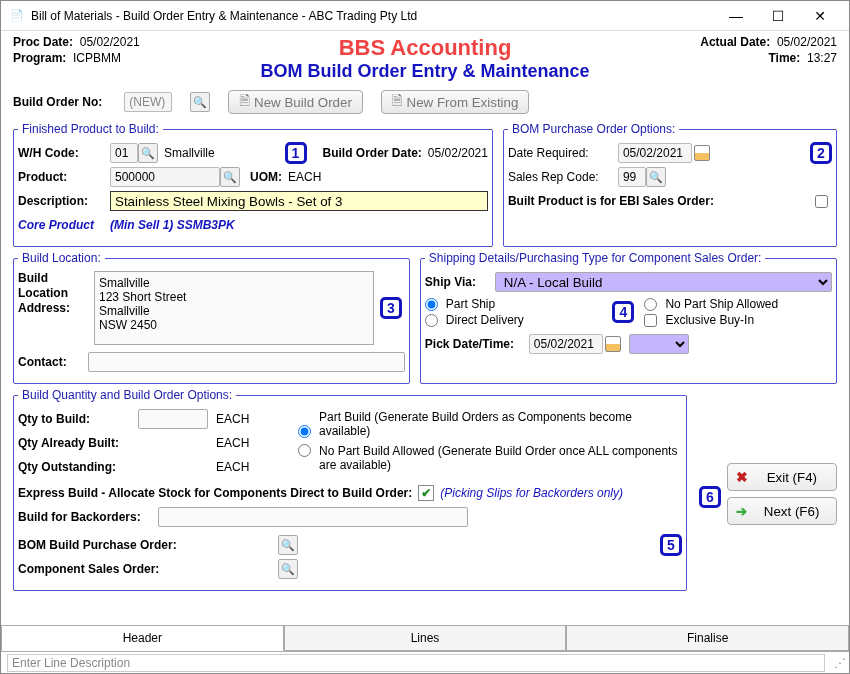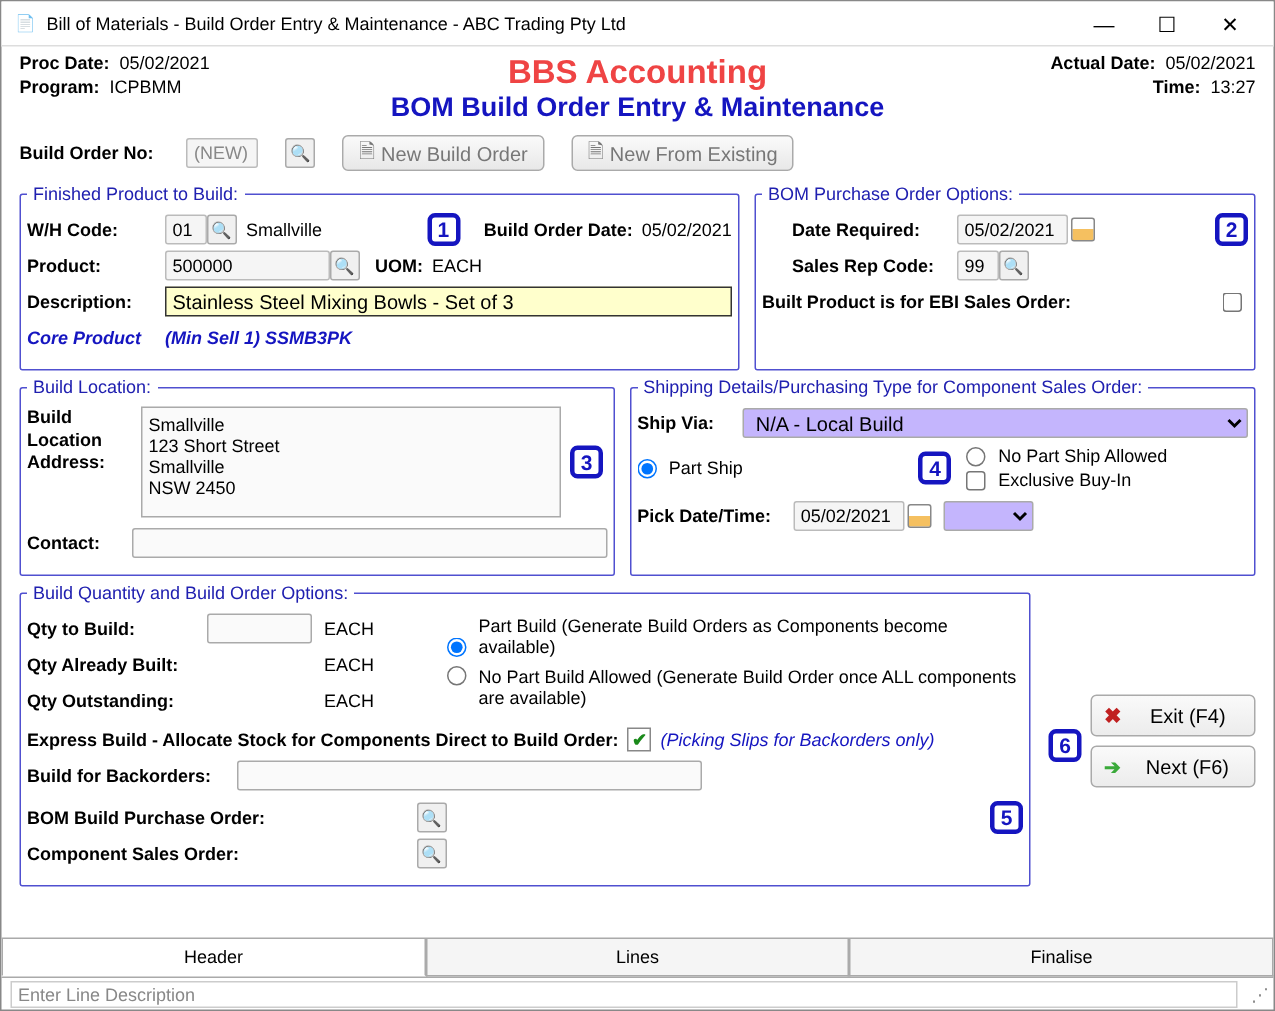--- a/index.html
+++ b/index.html
@@ -22,21 +22,21 @@
   .toolbar .lbl { font-weight: bold; margin-right: 4px; }
   .txtbox { height: 20px; border: 1px solid #aaa; background: #fafafa; padding: 0 4px; border-radius: 2px; }
   .lookup-btn { width: 20px; height: 20px; border: 1px solid #aaa; background: #f0f0f0; border-radius: 2px; display: inline-flex; align-items: center; justify-content: center; font-size: 11px; padding: 0; }
   .btn { height: 24px; border: 1px solid #aaa; background: linear-gradient(#fafafa,#e8e8e8); border-radius: 4px; padding: 0 10px; display: inline-flex; align-items: center; gap: 4px; color: #777; }
   .content { flex: 1; padding: 4px 12px; display: flex; flex-direction: column; gap: 4px; }
   fieldset { border: 1px solid #5050d0; border-radius: 2px; padding: 6px 4px 8px; margin: 0; position: relative; }
   legend { color: #2020b0; font-size: 12px; padding: 0 4px; }
   .row2 { display: flex; gap: 10px; }
   .fld-row { display: flex; align-items: center; min-height: 22px; margin-bottom: 2px; }
   .fld-lbl { width: 92px; font-weight: bold; }
-  .fld-lbl2 { width: 110px; font-weight: bold; margin-left: 20px; }
+  .fld-lbl2 { width: 110px; font-weight: normal; }
   .readonly-input { background: #f5f5f5; border: 1px solid #bbb; height: 20px; padding: 0 4px; border-radius: 2px; display: inline-flex; align-items: center; }
   .edit-input { background: #ffffcc; border: 1px solid #333; height: 20px; padding: 0 4px; }
   .textarea-box { width: 280px; height: 74px; border: 1px solid #aaa; background: #fafafa; padding: 4px; font-family: Arial; font-size: 12px; resize: none; }
   .callout { display:inline-flex; align-items:center; justify-content:center; width:22px; height:22px; border:3px solid #1515c0; border-radius:5px; color:#1515c0; font-weight:bold; font-size:14px; background:#fff; }
   .select-box { height: 20px; border: 1px solid #aaa; background: #c4b5fd; padding: 0 4px; border-radius: 2px; }
   .radio-row { display: flex; align-items: center; gap: 4px; margin: 2px 0; }
   .ital { font-style: italic; color: #1515c0; font-weight: bold; }
   .ital2 { font-style: italic; color: #1515c0; }
   .tabbar { display: flex; height: 26px; border-top: 1px solid #aaa; }
   .tab { flex: 1; border: 1px solid #aaa; border-top: none; display:flex; align-items:center; justify-content:center; background:#f5f5f5; }
@@ -172,20 +172,24 @@
           <select class="select-box" style="flex:1">
             <option>N/A - Local Build</option>
           </select>
         </div>
         <div style="display:flex; align-items:center">
           <div style="flex:1">
             <div class="radio-row">
                 <input type="radio" name="shiptype" checked="" style="">
                 <span>Part Ship</span>
               </div>
+            <div class="radio-row">
+                <input type="radio" name="shiptype" style="">
+                <span>Direct Delivery</span>
+              </div>
           </div>
           <span class="callout">4</span>
           <div style="flex:1; margin-left:10px">
             <div class="radio-row">
                 <input type="radio" name="shiptype" style="">
                 <span>No Part Ship Allowed</span>
               </div>
             <div class="radio-row">
                 <input type="checkbox" style="">
                 <span>Exclusive Buy-In</span>

